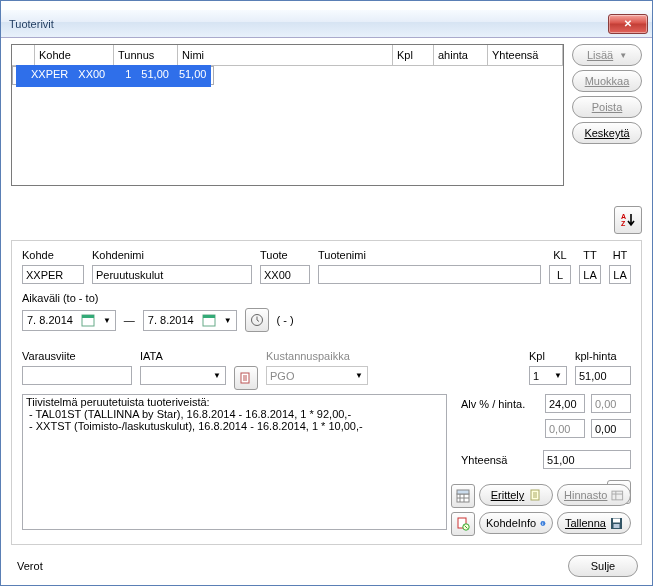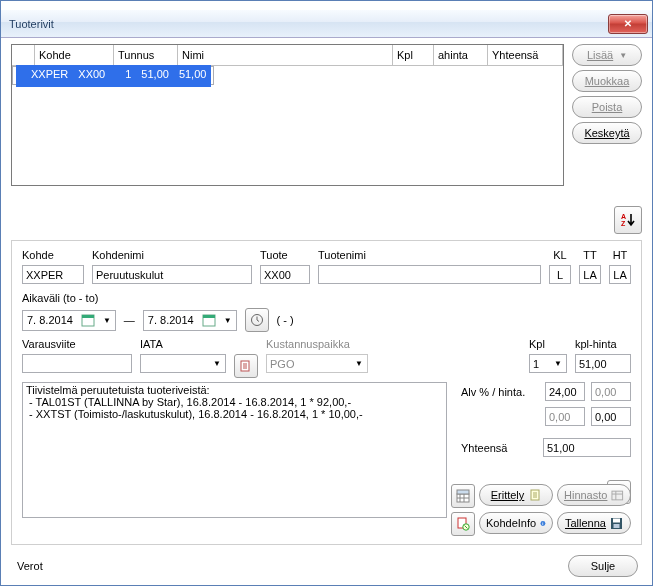--- a/index.html
+++ b/index.html
@@ -152,21 +152,21 @@
         </div>
         <div class="iconbtn">
             <svg width="14" height="14" viewBox="0 0 14 14">
               <circle cx="7" cy="7" r="5.5" fill="none" stroke="#666"></circle>
               <path d="M7 3.5V7l2 1.5" stroke="#666" fill="none"></path>
             </svg>
           </div>
         <span>( - )</span>
       </div>
 
-      <div class="row" style="margin-top:6px;">
+      <div class="row" style="margin-top:18px;">
         <label style="width:110px">Varausviite</label>
         <label style="width:118px">IATA</label>
         <label style="width:130px" class="griddisabled">Kustannuspaikka</label>
         <div style="flex:1"></div>
         <label style="width:38px">Kpl</label>
         <label style="width:56px">kpl-hinta</label>
       </div>
       <div class="row" style="align-items:flex-start;">
         <input class="txt" style="width: 110px;" value="">
         <div class="sel" style="width:86px">

